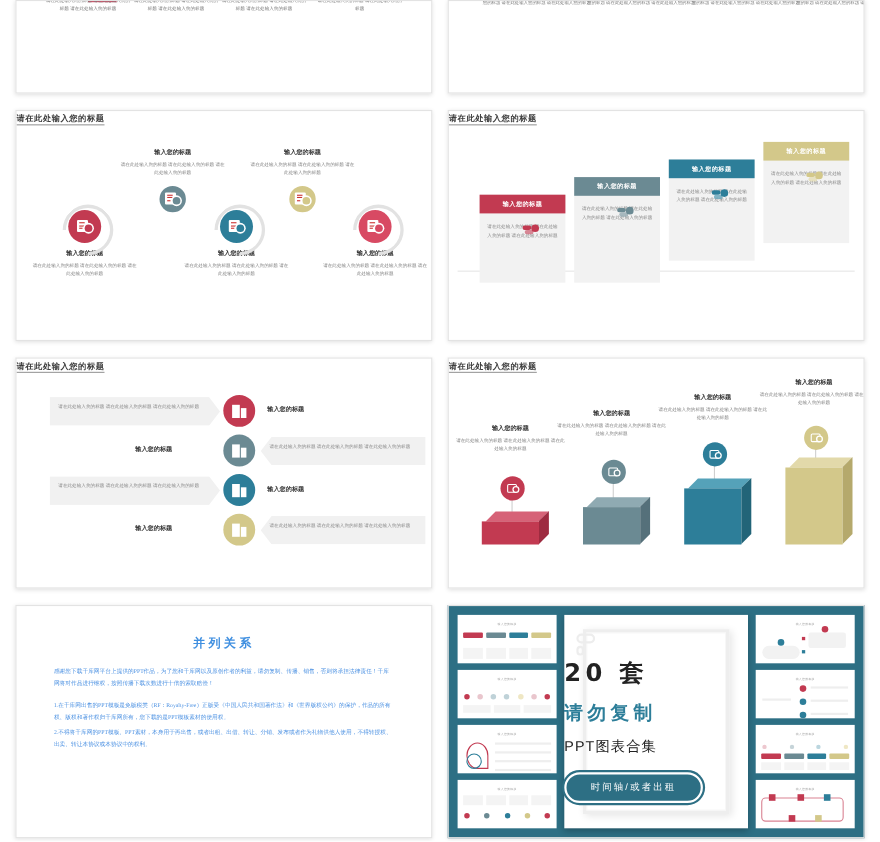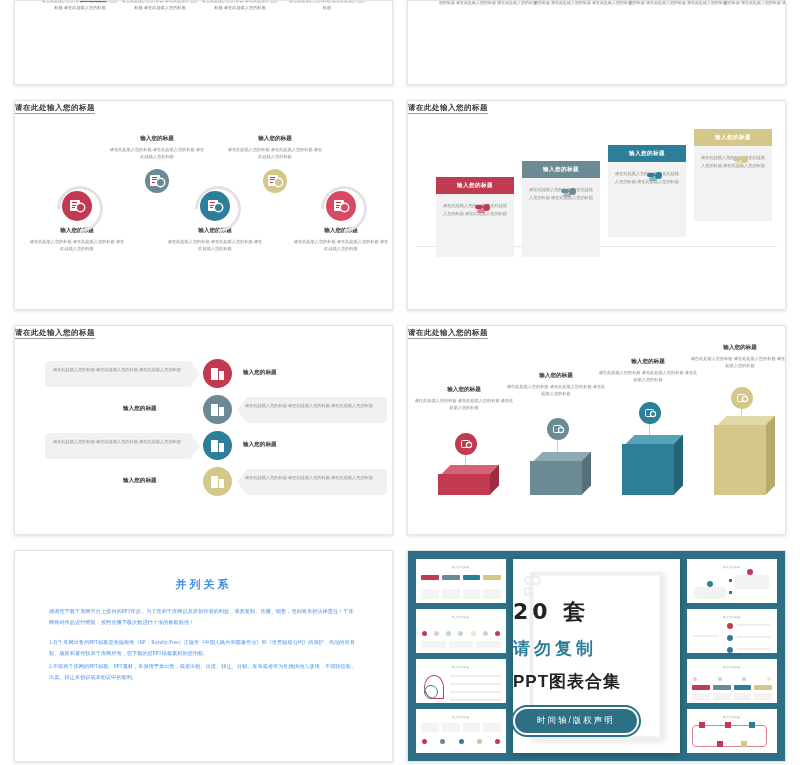--- a/index.html
+++ b/index.html
@@ -126,21 +126,21 @@
   .cover-frame{ position:absolute; left:17px; right:17px; top:13px; bottom:13px;
                 border:3px solid #eeeeee; background:#fff;
                 box-shadow:inset 0 0 0 1px #f7f7f7, 2px 2px 7px rgba(0,0,0,.10);}
   .cover-clip{ position:absolute; left:11px; top:17px; }
   .cover-clip .c1{ width:17px;height:9px;border:2.2px solid #ededed;border-radius:5px;}
   .cover-clip .c2{ width:7px;height:9px;border:2.2px solid #ededed;border-radius:4px;margin-top:2px;}
   .cover-inner{ position:absolute; left:0; right:0; top:38px; text-align:left; }
   .ct-num{ font-size:22px; font-weight:bold; color:#222; letter-spacing:4px;
            font-family:"DejaVu Sans",sans-serif;}
   .ct-sub{ font-size:17px; font-weight:bold; color:#2d7e99; letter-spacing:4px; margin-top:10px;}
-  .ct-main{ font-size:17px; font-weight:bold; color:#222; letter-spacing:1px; margin-top:10px;}
+  .ct-main{ font-size:13px; font-weight:normal; color:#222; letter-spacing:1px; margin-top:10px;}
   .ct-btn{ display:inline-block; margin-top:14px; background:#2d6f84; color:#fff;
            font-size:8.5px; letter-spacing:2px; padding:6px 22px; border-radius:14px;
            border:2px solid #fff; box-shadow:0 0 0 2px #2d6f84;}
 
   
   .m-chips{ position:absolute; top:16px; left:5px; right:5px; display:flex; gap:3px;}
   .m-chip{ flex:1; height:5px; border-radius:1px;}
   .m-lines{ position:absolute; top:30px; left:5px; right:5px; display:flex; gap:3px;}
   .m-lines span{ flex:1; height:10px; background:#f4f4f4;}
   .m-dots{ position:absolute; top:24px; left:6px; right:6px; display:flex;
@@ -500,21 +500,21 @@
     <div class="cover-main">
       <div class="cover-frame"></div>
       <div class="cover-clip">
         <div class="c1"></div>
           <div class="c2"></div>
       </div>
       <div class="cover-inner">
         <div class="ct-num">20 套</div>
         <div class="ct-sub">请勿复制</div>
         <div class="ct-main">PPT图表合集</div>
-        <div class="ct-btn">时间轴/版权声明</div>
+        <div class="ct-btn">时间轴/或者出租</div>
       </div>
     </div>
 
     <div class="thumb-col">
       <div class="thumb">
         <div class="th-title">输入您的标题</div>
         <div style="position:absolute;left:6px;top:28px;width:34px;height:12px;background:#f2f2f2;border-radius:6px"></div>
         <div style="position:absolute;left:48px;top:16px;width:34px;height:14px;background:#f2f2f2;border-radius:2px"></div>
         <div style="position:absolute;left:60px;top:10px;width:6px;height:6px;border-radius:50%;background:#C23A51"></div>
         <div style="position:absolute;left:20px;top:22px;width:6px;height:6px;border-radius:50%;background:#2D7E99"></div>

